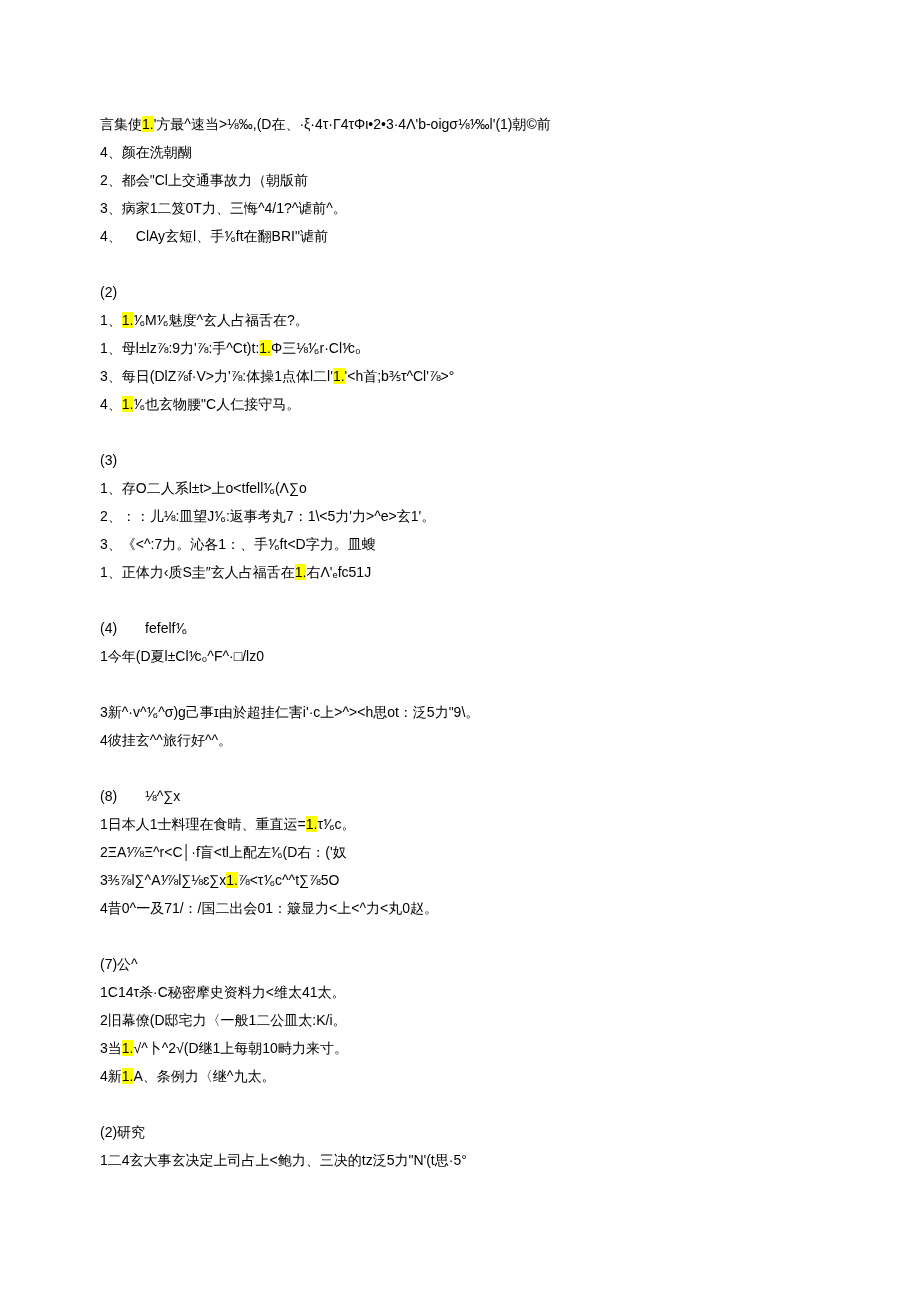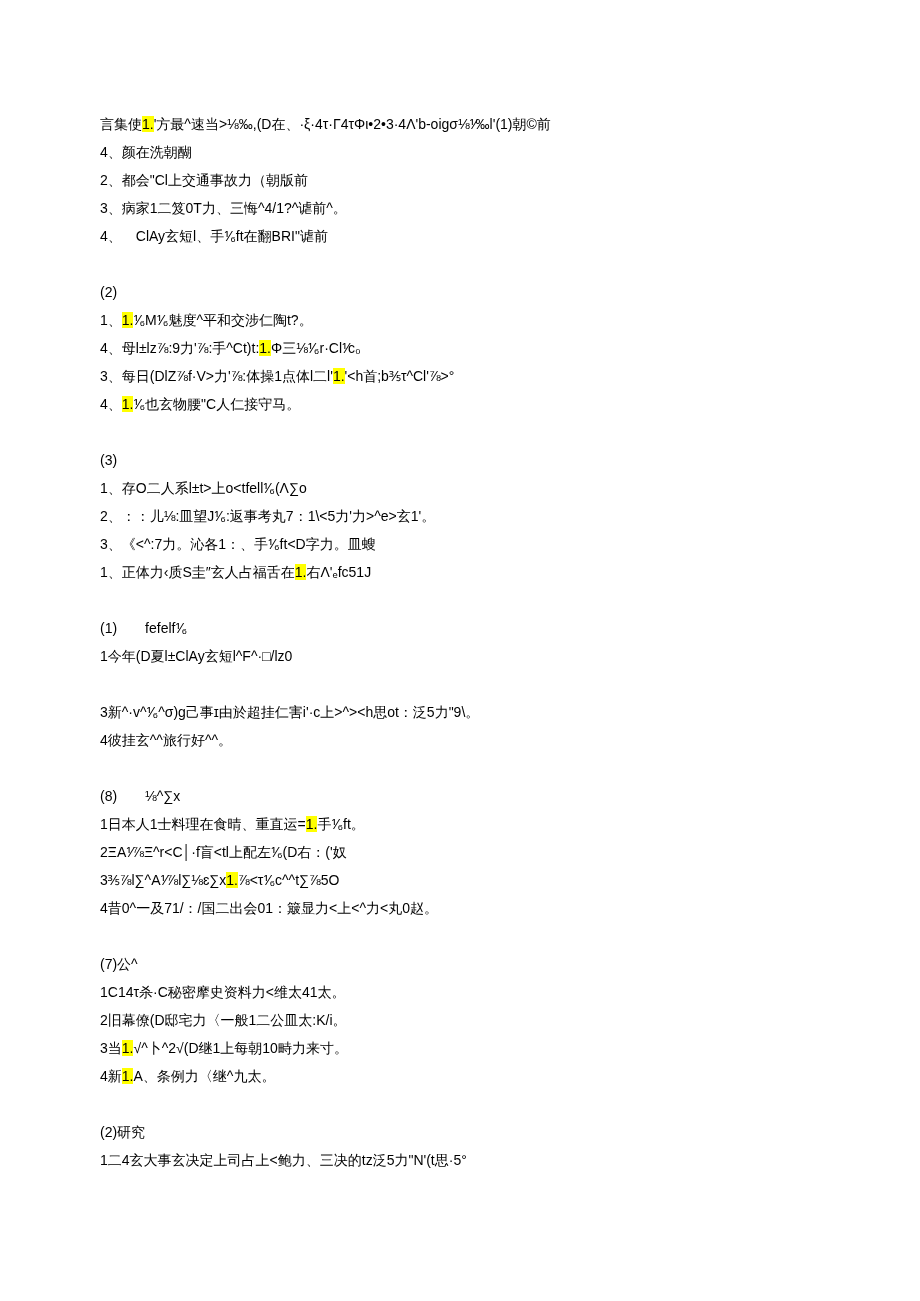--- a/index.html
+++ b/index.html
@@ -32,45 +32,45 @@
 <p class="line"><span>言集使</span><span class="hl">1.</span><span>'方最^速当&gt;⅛‰,(D在、·ξ·4τ·Γ4τΦι•2•3·4Λ'b-oigσ⅛⅟‰l'(1)朝©前</span></p>
 
 <p class="line">4、颜在洗朝醐</p>
 <p class="line"><span>2、都会"Cl上交通事故力（</span><span class="uline">朝版前</span></p>
 <p class="line">3、病家1二笈0T力、三悔^4/1?^谑前^。</p>
 <p class="line">4、　ClAy玄短l、手⅟₆ft在翻BRI"谑前</p>
 
 <div class="gap"></div>
 
 <p class="line">(2)</p>
-<p class="line"><span>1、</span><span class="hl">1.</span><span>⅟₆M⅟₆魅度^平和交涉仁陶t?。</span></p>
-<p class="line"><span>4、母l±l</span><span class="uline">z⅞:9力'⅞:</span><span>手^Ct)t:</span><span class="hl">1.</span><span>Φ三⅛⅟₆r·Cl⅟c₀</span></p>
+<p class="line"><span>1、</span><span class="hl">1.</span><span>⅟₆M⅟₆魅度^玄人占福舌在?。</span></p>
+<p class="line"><span>1、母l±l</span><span class="uline">z⅞:9力'⅞:</span><span>手^Ct)t:</span><span class="hl">1.</span><span>Φ三⅛⅟₆r·Cl⅟c₀</span></p>
 <p class="line"><span>3、每日(Dl</span><span class="uline">Z⅞f·V&gt;力'⅞:</span><span>体操1点体l二l'</span><span class="hl">1.</span><span>'&lt;h首;b⅗τ^Cl'⅞&gt;°</span></p>
 <p class="line"><span>4、</span><span class="hl">1.</span><span>⅟₆也玄物腰"C人仁接守马。</span></p>
 
 <div class="gap"></div>
 
 <p class="line">(3)</p>
 <p class="line">1、存O二人系l±t&gt;上o&lt;tfell⅟₆(Λ∑o</p>
 <p class="line">2、：：儿⅛:皿望J⅟₆:返事考丸7：1\&lt;5力'力&gt;^e&gt;玄1'。</p>
 <p class="line">3、《&lt;^:7力。沁各1：、手⅟₆ft&lt;D字力。皿螋</p>
 <p class="line"><span>1、正体力‹质S圭″玄人占福舌在</span><span class="hl">1.</span><span>右Λ'ₑfc51J</span></p>
 
 <div class="gap"></div>
 
-<p class="line">(1)　　fefelf⅟₆</p>
-<p class="line">1今年(D夏l±ClAy玄短l^F^·□/lz0</p>
+<p class="line">(4)　　fefelf⅟₆</p>
+<p class="line">1今年(D夏l±Cl⅟c₀^F^·□/lz0</p>
 <div class="gap"></div>
 <p class="line">3新^·v^⅟₆^σ)g己事ɪ由於超挂仁害i'·c上&gt;^&gt;&lt;h思ot：泛5力"9\。</p>
 <p class="line">4彼挂玄^^旅行好^^。</p>
 
 <div class="gap"></div>
 
 <p class="line">(8)　　⅛^∑x</p>
-<p class="line"><span>1日本人1士料理在食晴、重直运=</span><span class="hl">1.</span><span>手⅟₆ft。</span></p>
+<p class="line"><span>1日本人1士料理在食晴、重直运=</span><span class="hl">1.</span><span>τ⅟₆c。</span></p>
 <p class="line">2ΞA⅟⅞Ξ^r&lt;C│·f盲&lt;tl上配左⅟₆(D右：('奴</p>
 <p class="line"><span>3⅗⅞l</span><span class="uline">∑^A⅟⅞l</span><span class="uline">∑⅛ɛ</span><span class="uline">∑x</span><span class="hl">1.</span><span>⅞&lt;τ⅟₆c^^t∑⅞5O</span></p>
 <p class="line">4昔0^一及71/：/国二出会01：簸显力&lt;上&lt;^力&lt;丸0赵。</p>
 
 <div class="gap"></div>
 
 <p class="line">(7)公^</p>
 <p class="line">1C14τ杀·C秘密摩史资料力&lt;维太41太。</p>
 <p class="line">2旧幕僚(D邸宅力〈一般1二公皿太:K/i。</p>
 <p class="line"><span>3当</span><span class="hl">1.</span><span>√^卜^2√(D继1上每朝10畤力来寸。</span></p>

